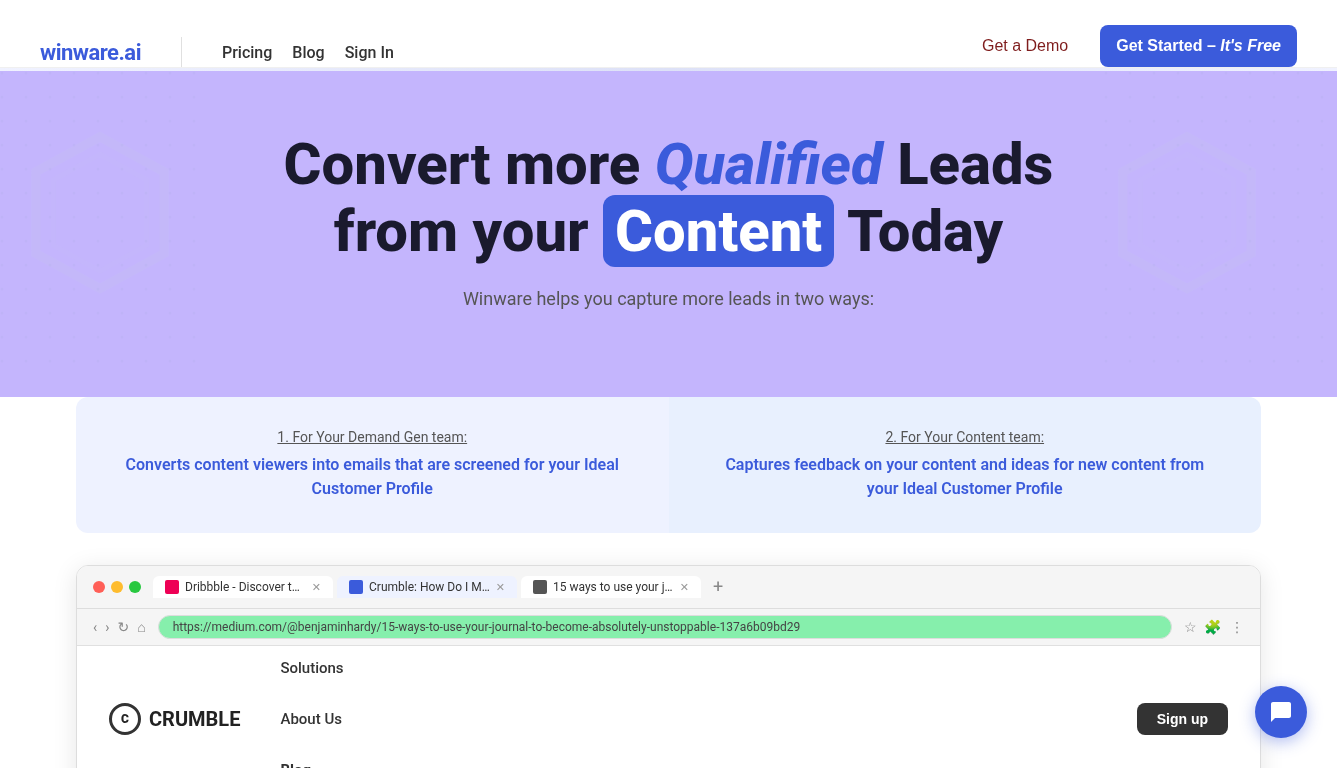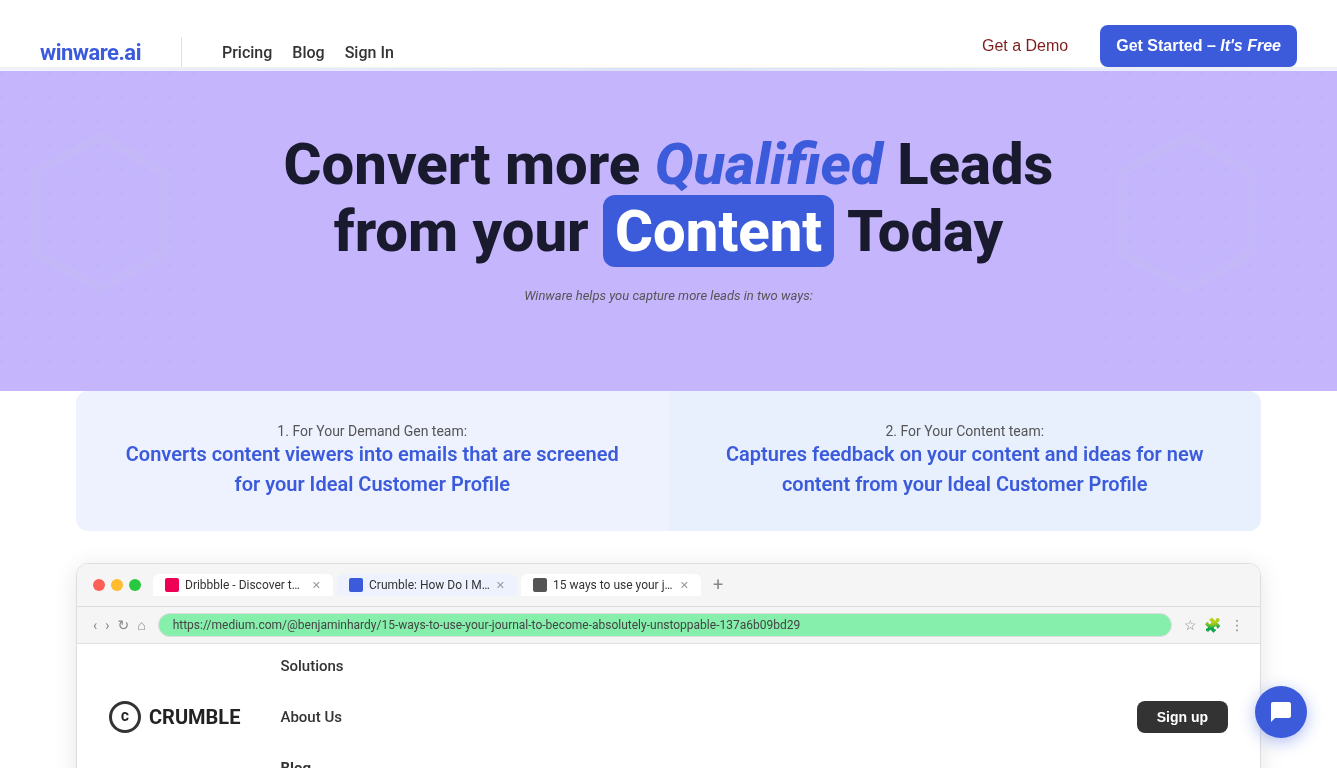--- a/index.html
+++ b/index.html
@@ -121,26 +121,25 @@
       color: #3b5bdb;
       font-style: italic;
     }
     .hero-title .content-highlight {
       background: #3b5bdb;
       color: #fff;
       padding: 2px 12px;
       border-radius: 12px;
     }
     .hero-subtitle {
-      font-size: 13px;
+      font-size: 18px;
       color: #555;
       margin-bottom: 48px;
       position: relative;
       z-index: 1;
-      font-style: italic;
     }
 
     
     .two-cols {
       display: flex;
       gap: 0;
       margin: 0 76px;
     }
     .col-left {
       flex: 1;
@@ -152,23 +151,25 @@
     .col-right {
       flex: 1;
       background: #e8f0fe;
       border-radius: 0 12px 12px 0;
       padding: 32px 40px;
       text-align: center;
     }
     .col-number {
       font-size: 14px;
       color: #555;
+      margin-bottom: 8px;
+      text-decoration: underline;
     }
     .col-desc {
-      font-size: 20px;
+      font-size: 16px;
       color: #3b5bdb;
       font-weight: 600;
       line-height: 1.5;
     }
 
     
     .browser-mockup {
       margin: 32px 76px 0;
       border-radius: 12px;
       overflow: hidden;

